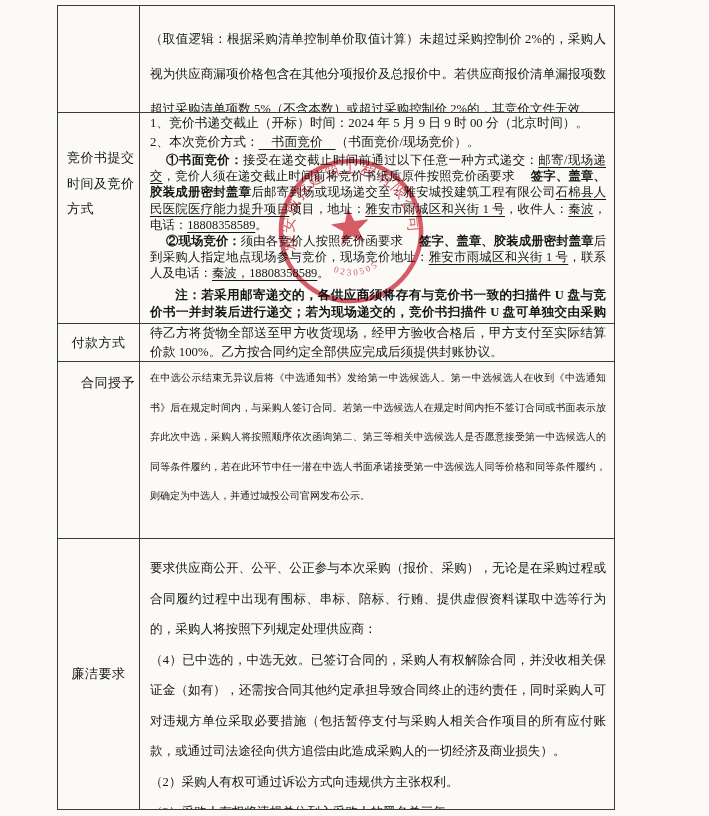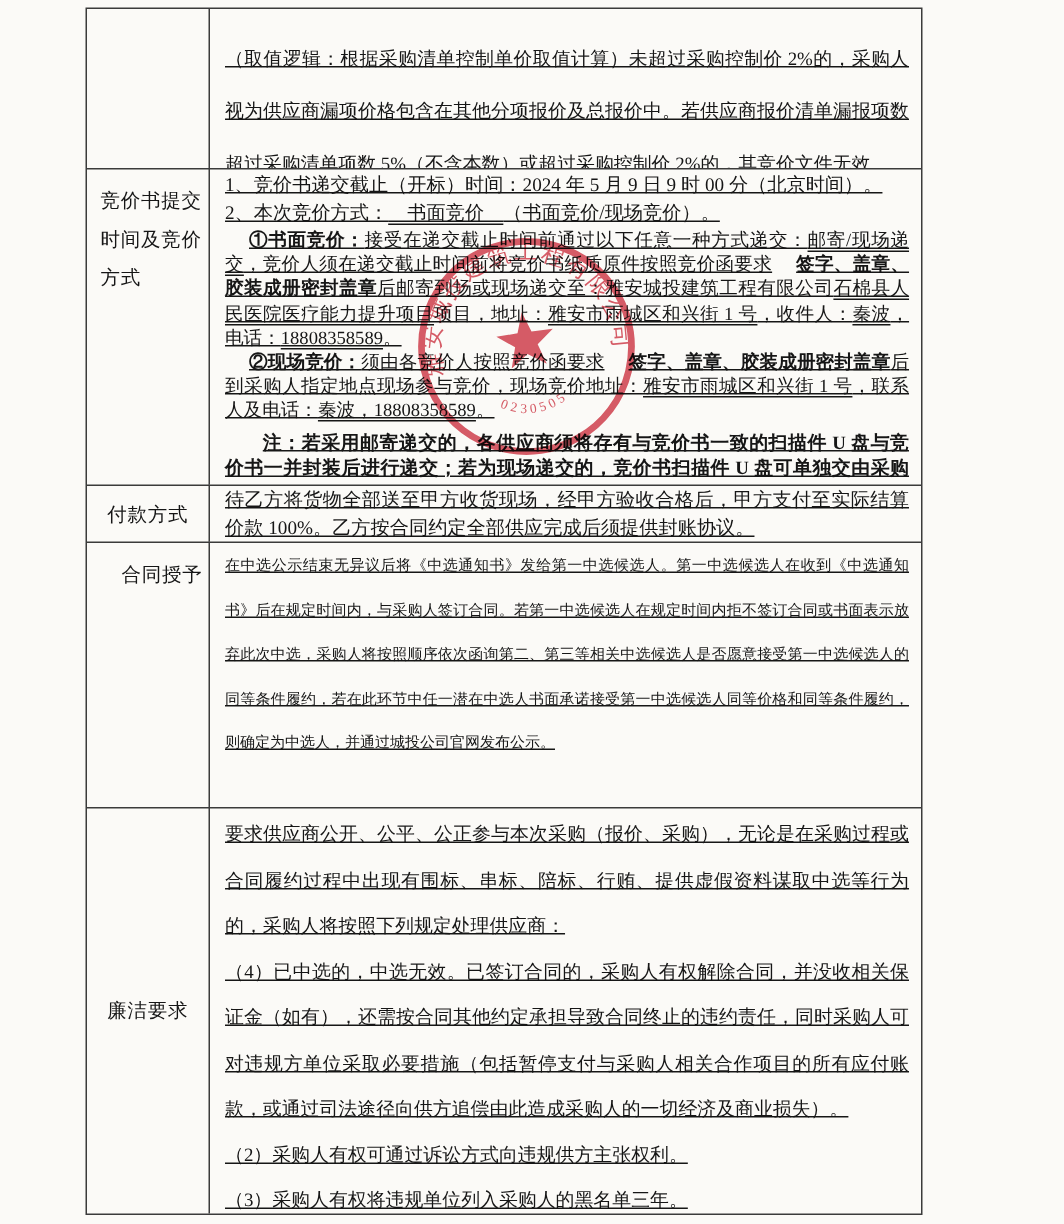--- a/index.html
+++ b/index.html
@@ -19,29 +19,29 @@
     border:1.4px solid #3b3b3b;
     background:transparent;
   }
   .cell{box-sizing:border-box;overflow:hidden;}
   .bt{border-top:1.4px solid #3b3b3b;}
   .lbl{
     border-right:1.4px solid #3b3b3b;
     font-size:13px;line-height:25.5px;
     letter-spacing:.5px;
   }
-  .lbl-top{padding:8px 4px 0 9px;text-align:left;}
+  .lbl-top{padding:32px 4px 0 9px;text-align:left;}
   .lbl-top4{padding:8px 4px 0 0;text-align:right;}
   .lbl-mid{display:flex;align-items:center;justify-content:center;text-align:center;}
-  .cnt{padding:0 8px 0 10px;text-align:justify;text-decoration:underline;}
+  .cnt{padding:0 8px 0 10px;text-align:justify;}
   .par{margin:0;}
   .r1{font-size:12.6px;line-height:35px;}
   .pt17{padding-top:16px;}
   .pt1{padding-top:1px;}
-  .pt2{padding-top:2px;}
+  .pt2{padding-top:14px;}
   .r2a{font-size:12.8px;line-height:19px;}
   .r2b{font-size:12.4px;line-height:16.2px;}
   .r2note{font-size:12.6px;line-height:17.6px;margin-top:5px;text-indent:2em;font-weight:bold;}
   .r3{font-size:12.8px;line-height:19px;}
   .r4{font-size:10px;line-height:29.6px;}
   .r5{font-size:12.6px;line-height:30.5px;}
   .b{font-weight:bold;margin-left:16px;}
   .u{text-decoration:underline;text-underline-offset:2.5px;}
   .seal{
     position:absolute;left:276px;top:156px;width:150px;height:150px;

